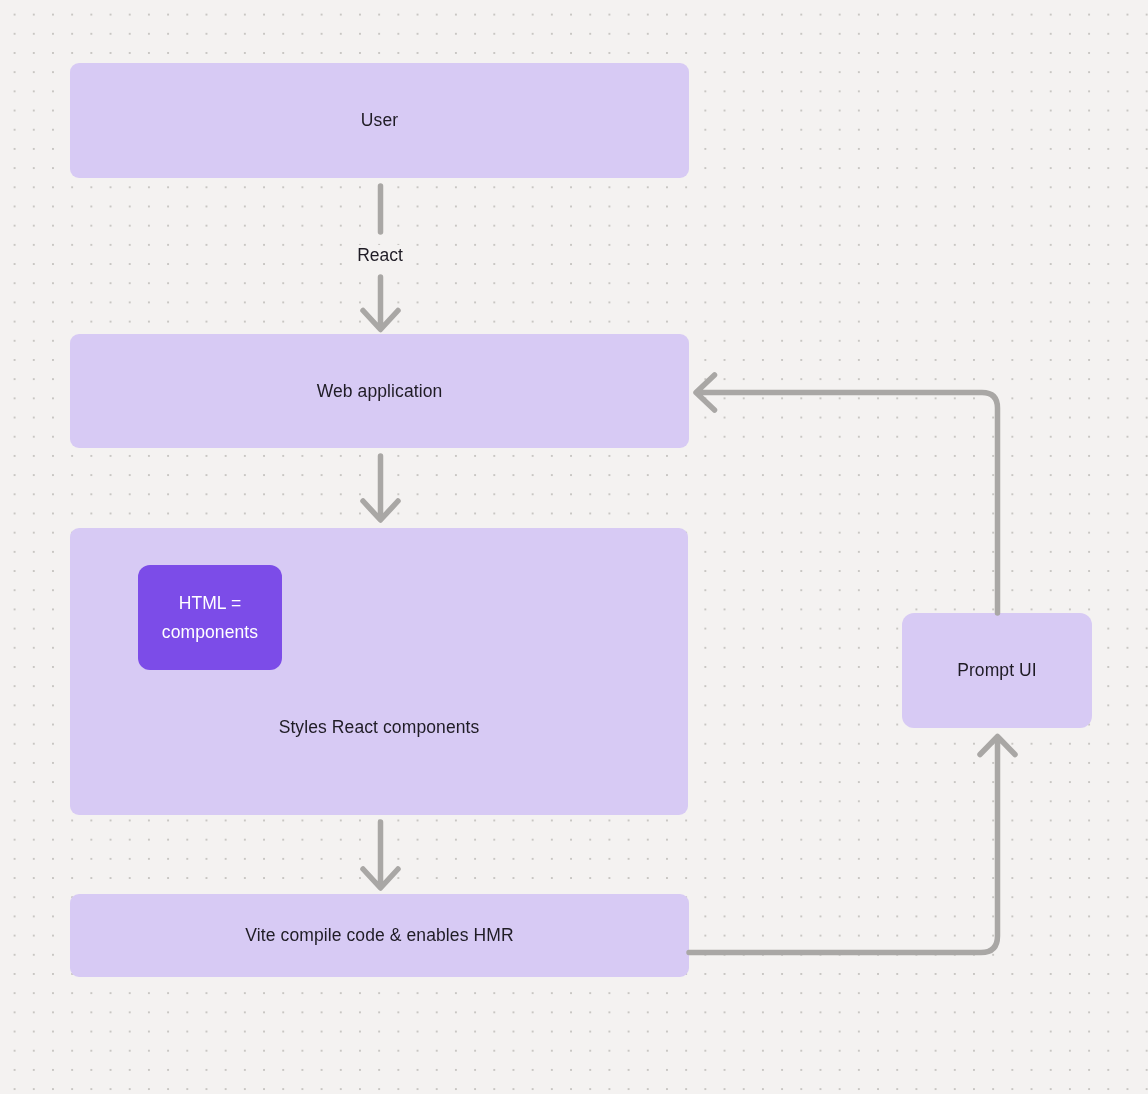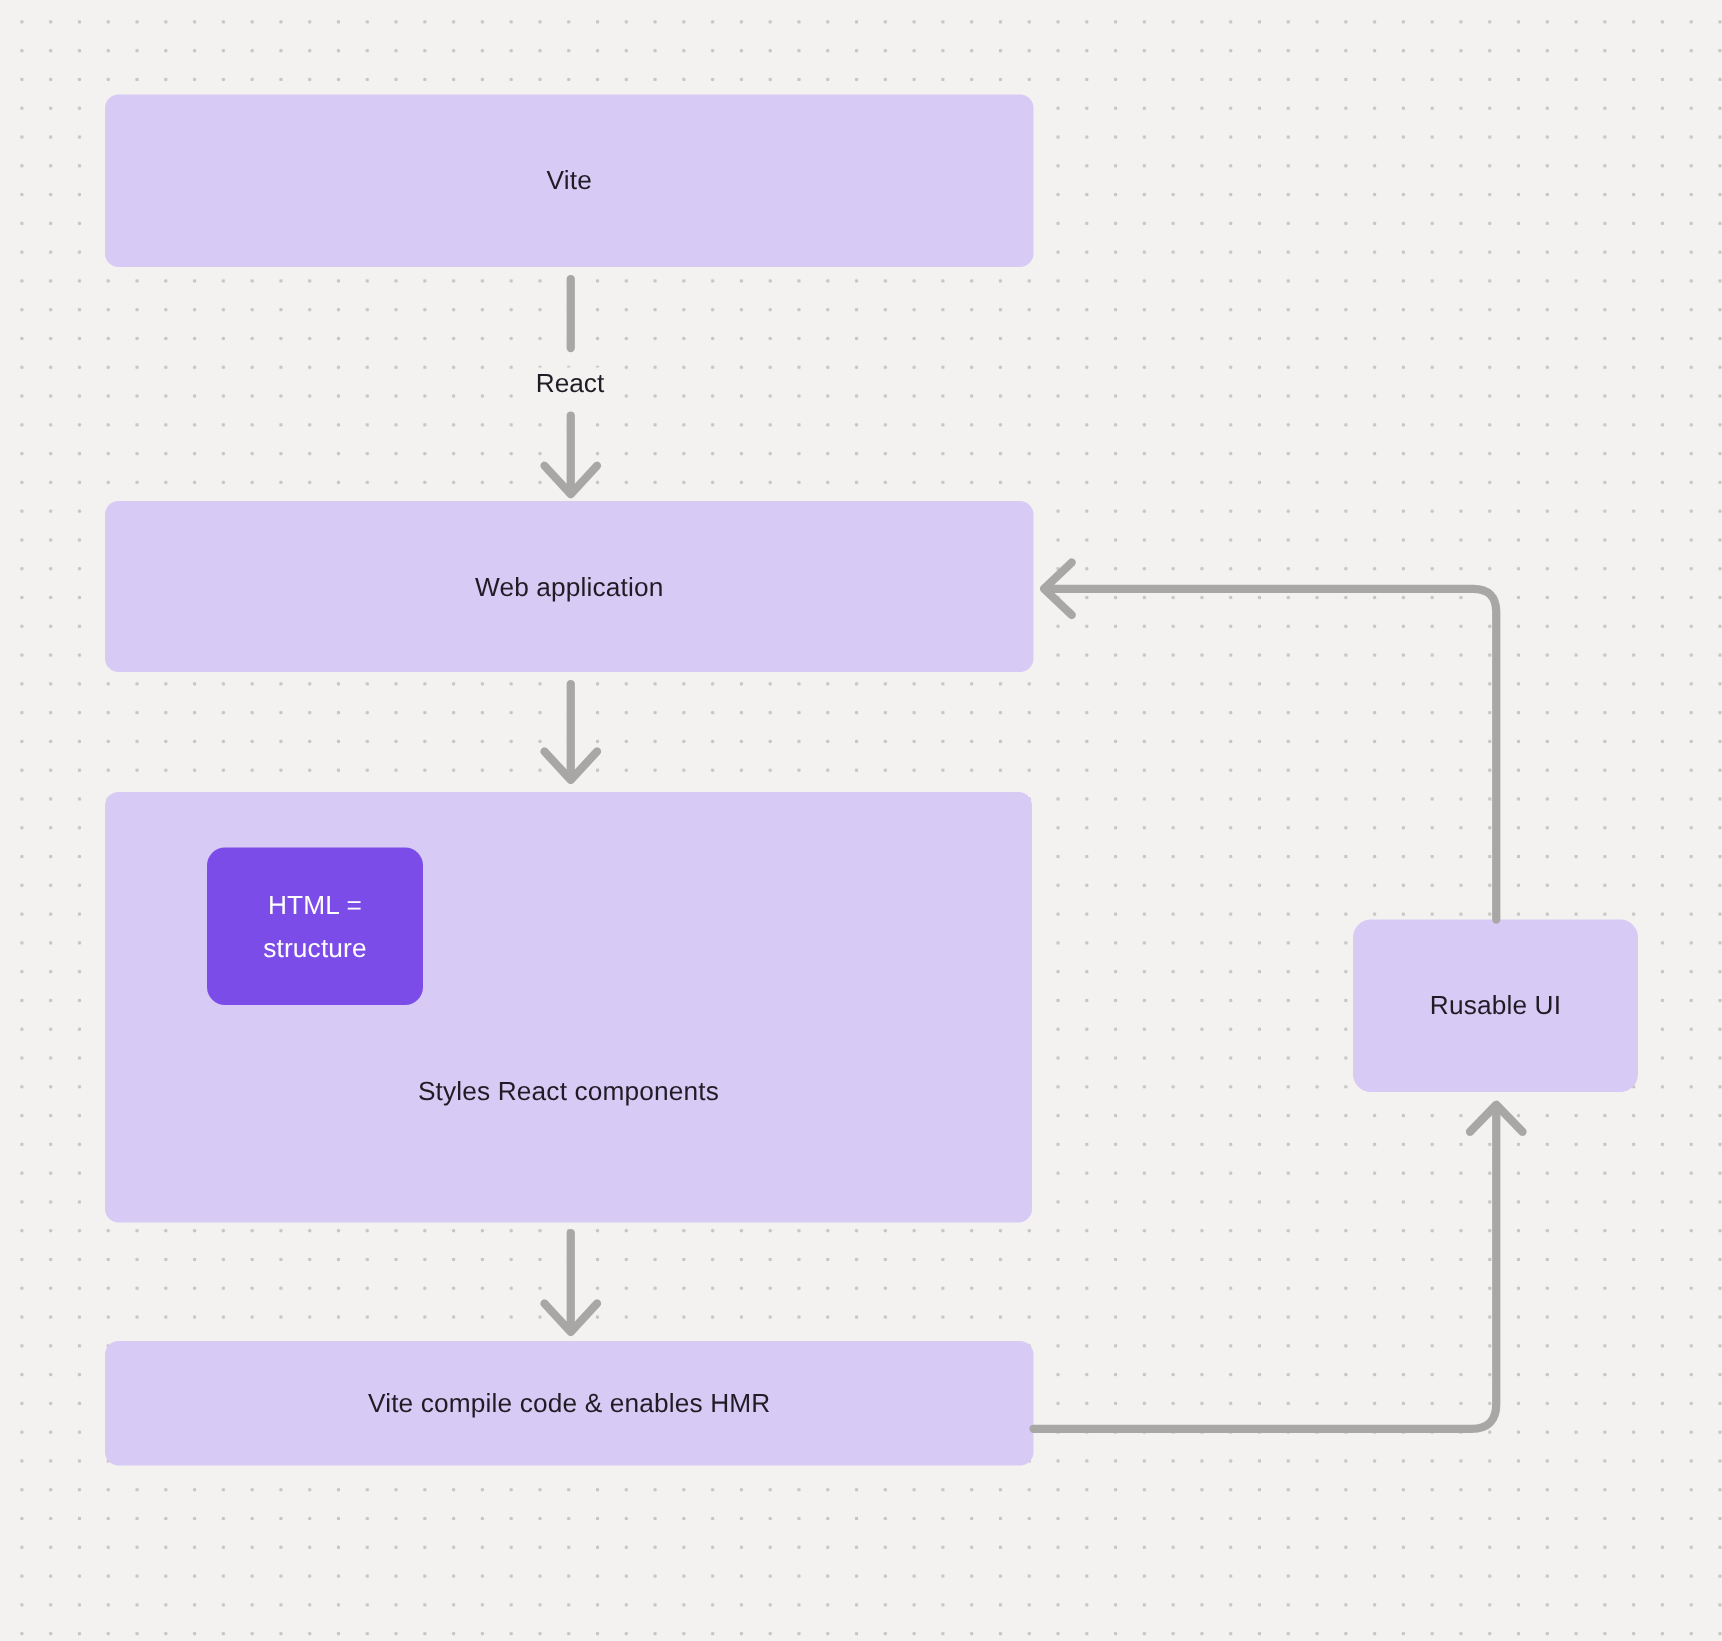--- a/index.html
+++ b/index.html
@@ -97,42 +97,42 @@
     stroke-linecap: round;
     stroke-linejoin: round;
   }
 </style>
 </head>
 <body>
 
 <div class="dot-grid"></div>
 
 <div class="node node-user">
-  <span>Vite</span>
+  <span>User</span>
 </div>
 
 <div class="edge-label">React</div>
 
 <div class="node node-web-application">
   <span>Web application</span>
 </div>
 
 <div class="node node-group">
   <div class="component component-html">
-    <span>HTML = structure</span>
+    <span>HTML = components</span>
   </div>
   <div class="group-caption">Styles React components</div>
 </div>
 
 <div class="node node-vite">
   <span>Vite compile code &amp; enables HMR</span>
 </div>
 
 <div class="node node-render-ui">
-  <span>Rusable UI</span>
+  <span>Prompt UI</span>
 </div>
 
 <svg class="connectors" width="1148" height="1094" viewBox="0 0 1148 1094">
   <path d="M380.5 186 L380.5 232"></path>
   <path d="M380.5 277 L380.5 328 M363 310.5 L380.5 329.5 L398 310.5"></path>
   <path d="M380.5 456 L380.5 518 M363 501 L380.5 520 L398 501"></path>
   <path d="M380.5 822 L380.5 886 M363 869 L380.5 888 L398 869"></path>
   <path d="M689 952.5 L981 952.5 Q997.5 952.5 997.5 936 L997.5 739 M980 754.5 L997.5 736.5 L1015 754.5"></path>
   <path d="M997.5 613 L997.5 408 Q997.5 392.5 982 392.5 L698 392.5 M714.5 375 L696 392.5 L714.5 410"></path>
 </svg>

